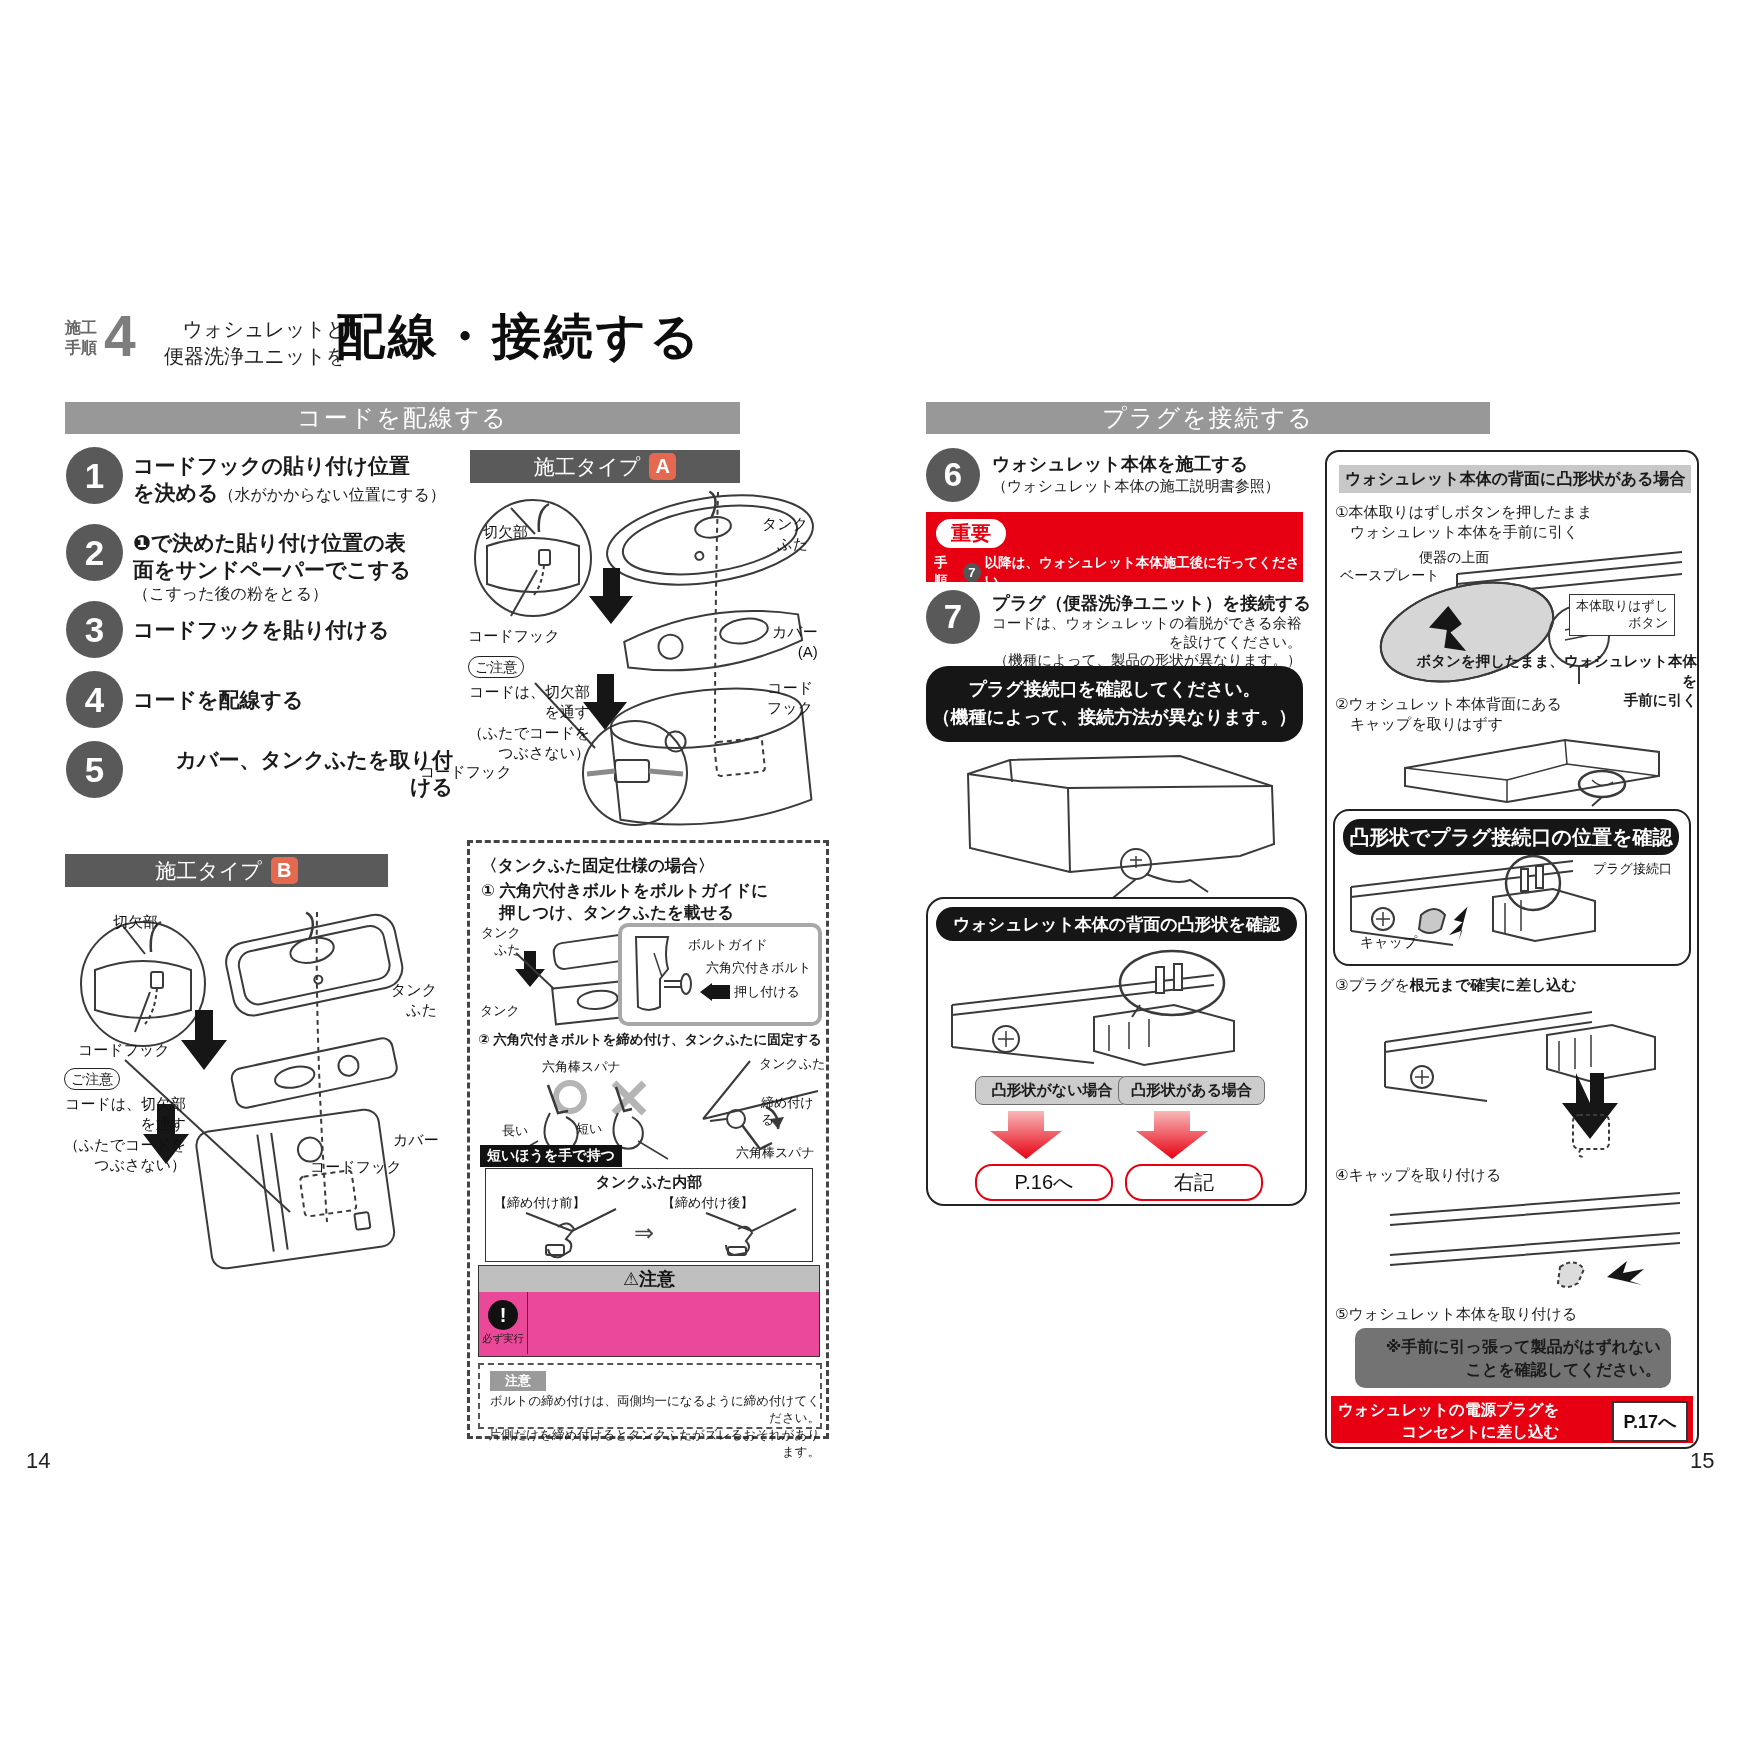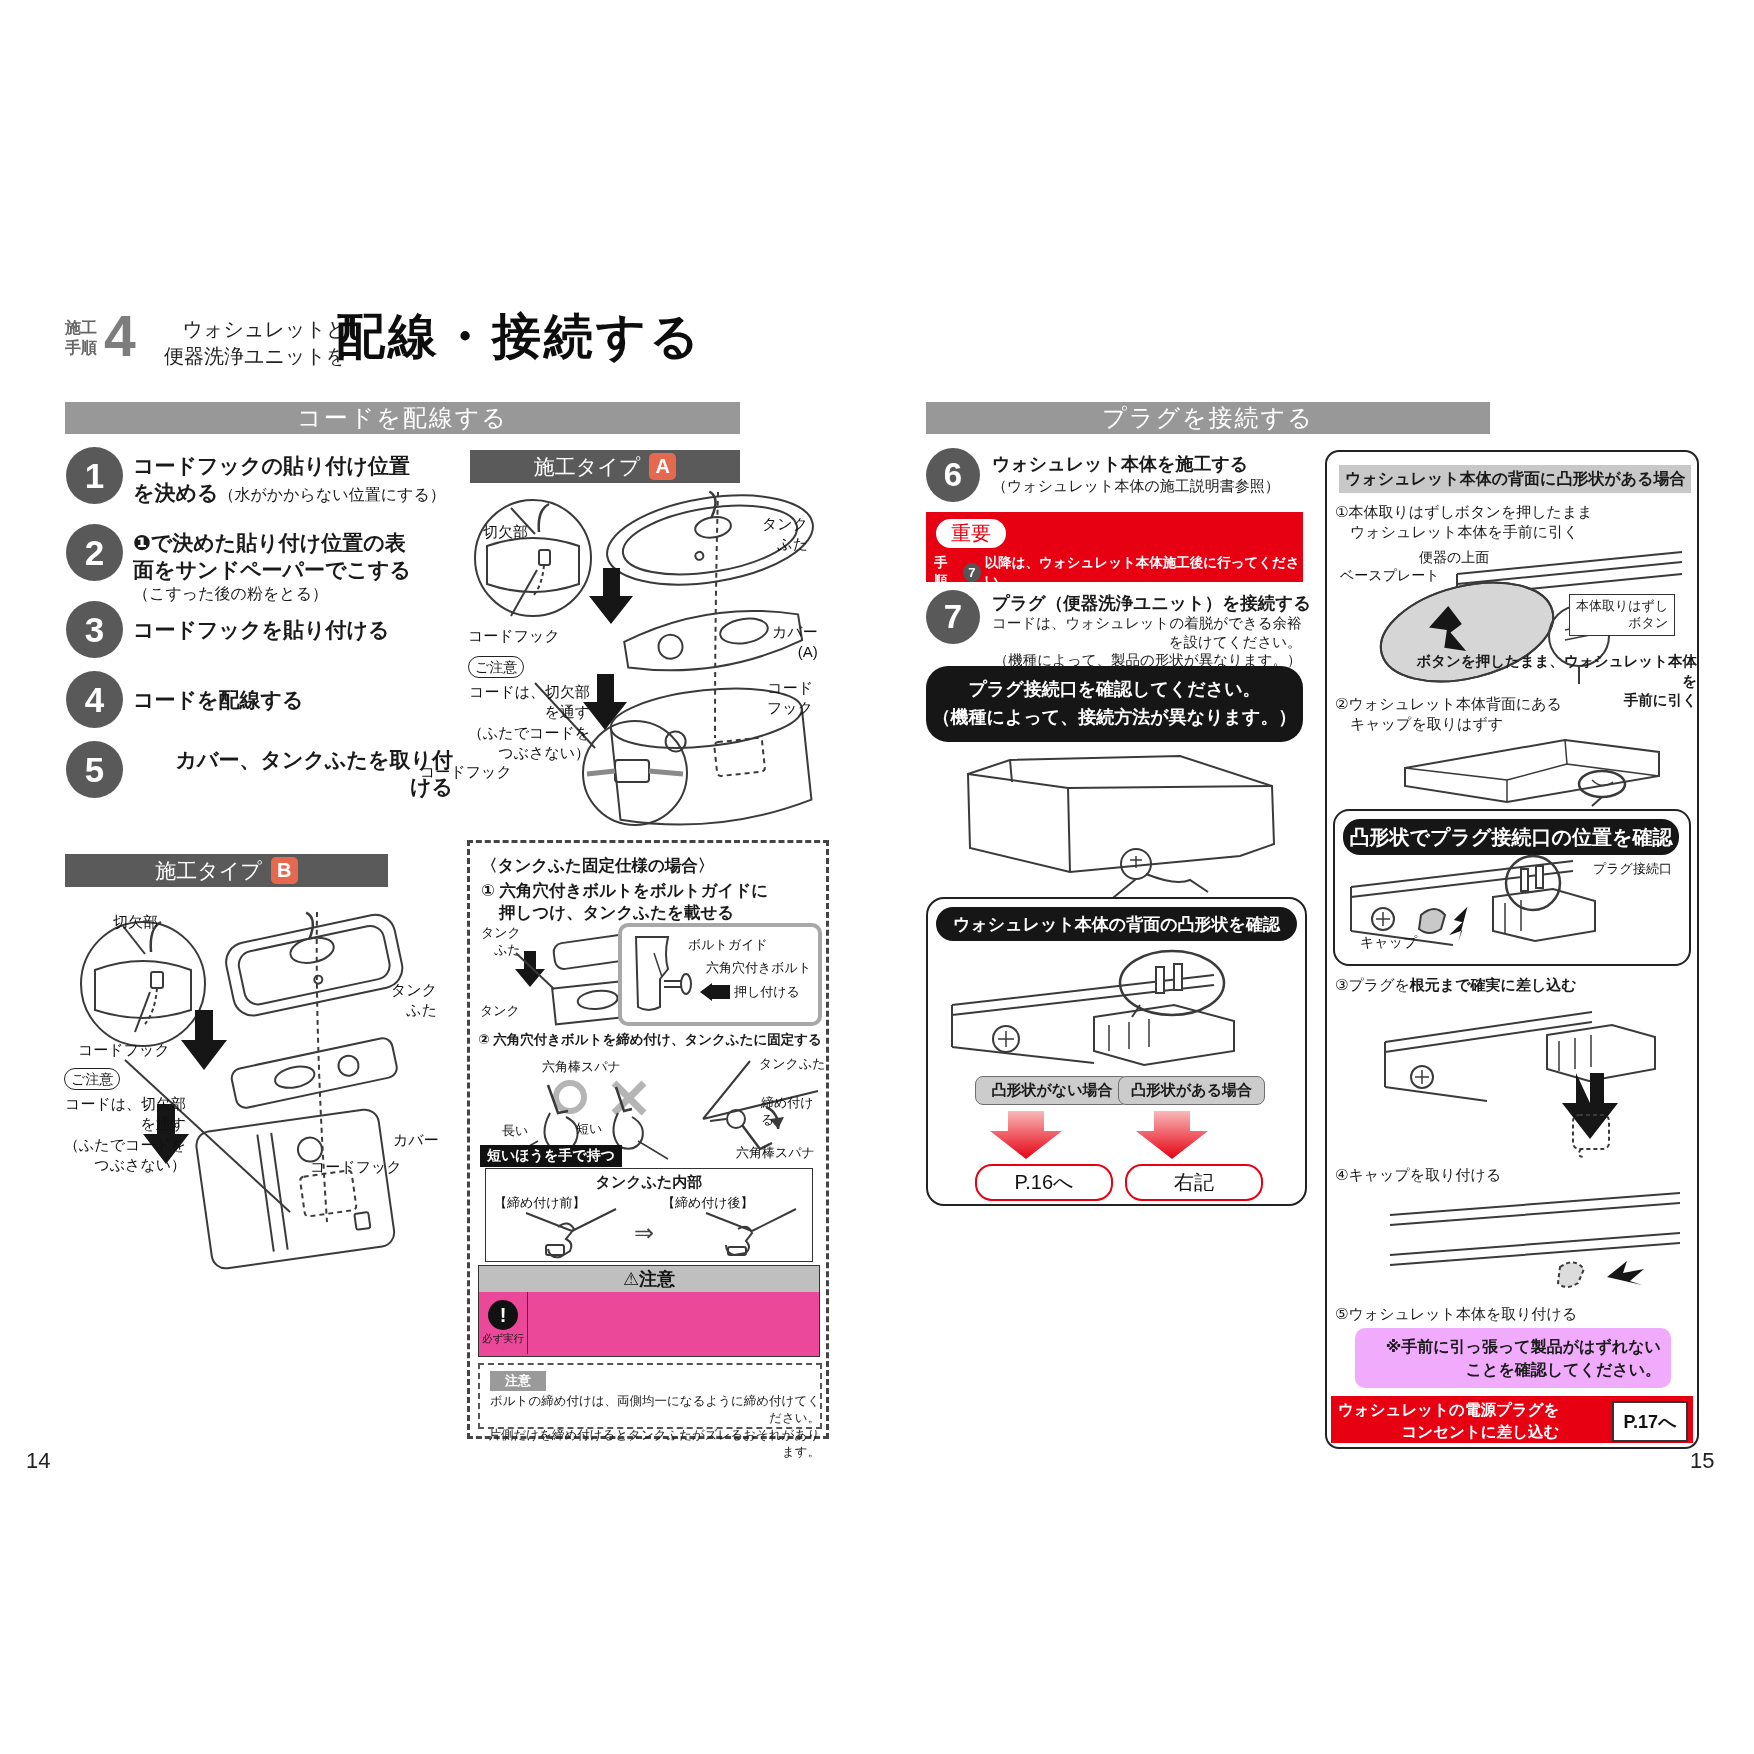--- a/index.html
+++ b/index.html
@@ -41,39 +41,39 @@
                font-size:18px;font-weight:bold;color:#111;}
   .mustcell{width:48px;border-right:1.5px solid #333;display:flex;flex-direction:column;
             align-items:center;justify-content:center;gap:2px;}
   .mustcircle{width:30px;height:30px;border-radius:50%;background:#111;color:#fff;display:flex;
               align-items:center;justify-content:center;font-weight:bold;font-size:20px;}
   .mustlabel{font-size:10.5px;}
   .notebox{border:2px dashed #555;}
   .graybadge{display:inline-block;background:#9a9a9a;color:#fff;font-size:13px;font-weight:bold;padding:1px 15px;}
   
   .redbox{background:#e60012;}
-  .impbadge{display:inline-block;background:#fff;color:#e60012;font-weight:normal;font-size:20px;
+  .impbadge{display:inline-block;background:#fff;color:#e60012;font-weight:bold;font-size:20px;
             border-radius:15px;padding:1px 15px;}
   .imptext{color:#fff;font-weight:bold;font-size:13.5px;display:flex;align-items:center;gap:4px;}
   .refcircle{display:inline-flex;width:19px;height:19px;border-radius:50%;background:#555;color:#fff;
              font-size:13px;align-items:center;justify-content:center;}
   .blackpanel{background:#161616;border-radius:22px;color:#fff;display:flex;flex-direction:column;
               align-items:center;justify-content:center;font-weight:bold;}
   .roundbox{border:2px solid #222;border-radius:18px;background:#fff;}
   .blackpill{background:#161616;border-radius:17px;color:#fff;font-weight:bold;
              display:flex;align-items:center;justify-content:center;}
   .graypill{background:#cccccc;border:1.5px solid #6e6e6e;border-radius:8px;font-size:15px;font-weight:bold;
             display:flex;align-items:center;justify-content:center;}
   .gotobox{background:#fff;border:2.5px solid #e60012;border-radius:17px;font-size:20px;color:#111;
            display:flex;align-items:center;justify-content:center;}
   .dtl-header{background:#c8c8c8;font-size:16px;font-weight:bold;display:flex;align-items:center;padding-left:6px;}
   .dtl-line{font-size:15px;line-height:1.35;}
   .dtl-bold{font-size:14.5px;font-weight:bold;line-height:1.35;}
   .boxedlbl{border:1.5px solid #333;background:#fff;font-size:13px;line-height:1.3;padding:3px 6px;}
-  .confirmbox{background:#f0abfc;border-radius:10px;font-size:16px;font-weight:bold;line-height:1.45;padding:7px 10px;}
+  .confirmbox{background:#737373;border-radius:10px;font-size:16px;font-weight:bold;line-height:1.45;padding:7px 10px;}
   .powertext{color:#fff;font-weight:bold;font-size:15.5px;line-height:1.4;}
   .p17{background:#fff;border:2px solid #333;font-size:18px;font-weight:bold;color:#111;
        display:flex;align-items:center;justify-content:center;}
   .pageno{font-size:22px;color:#222;}
 </style>
 </head>
 <body>
 
 <div id="canvas">
 

